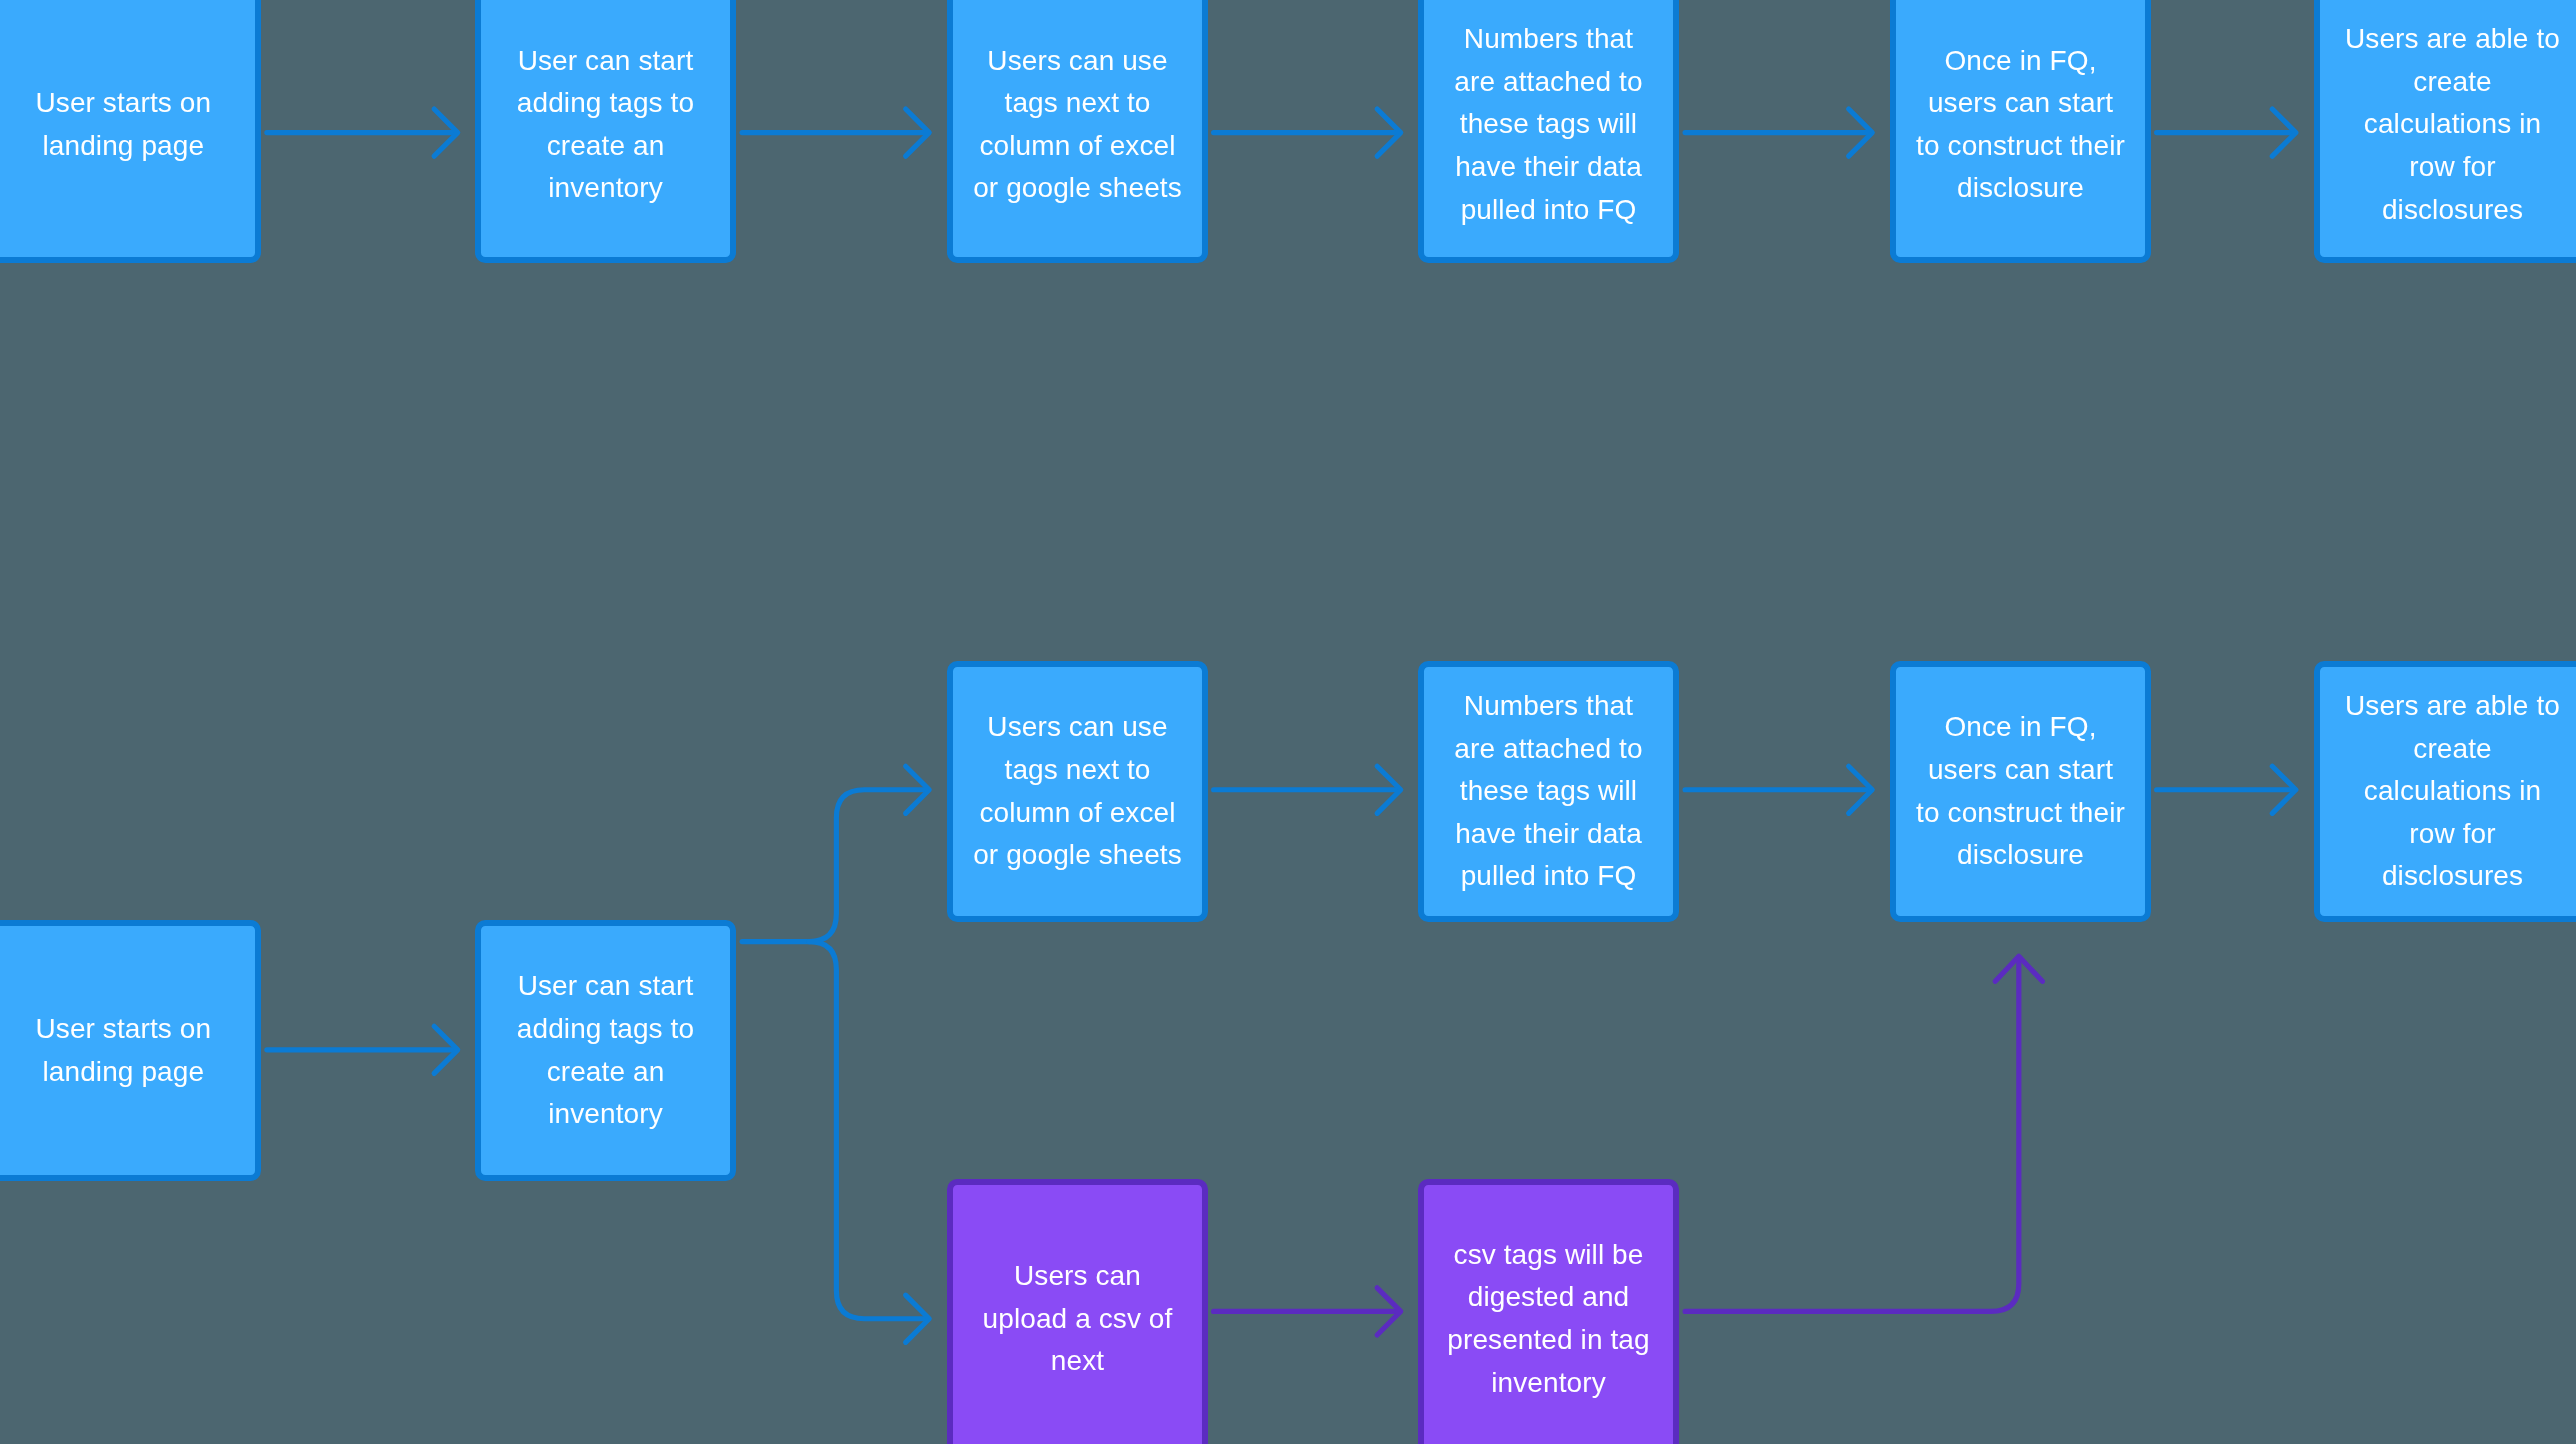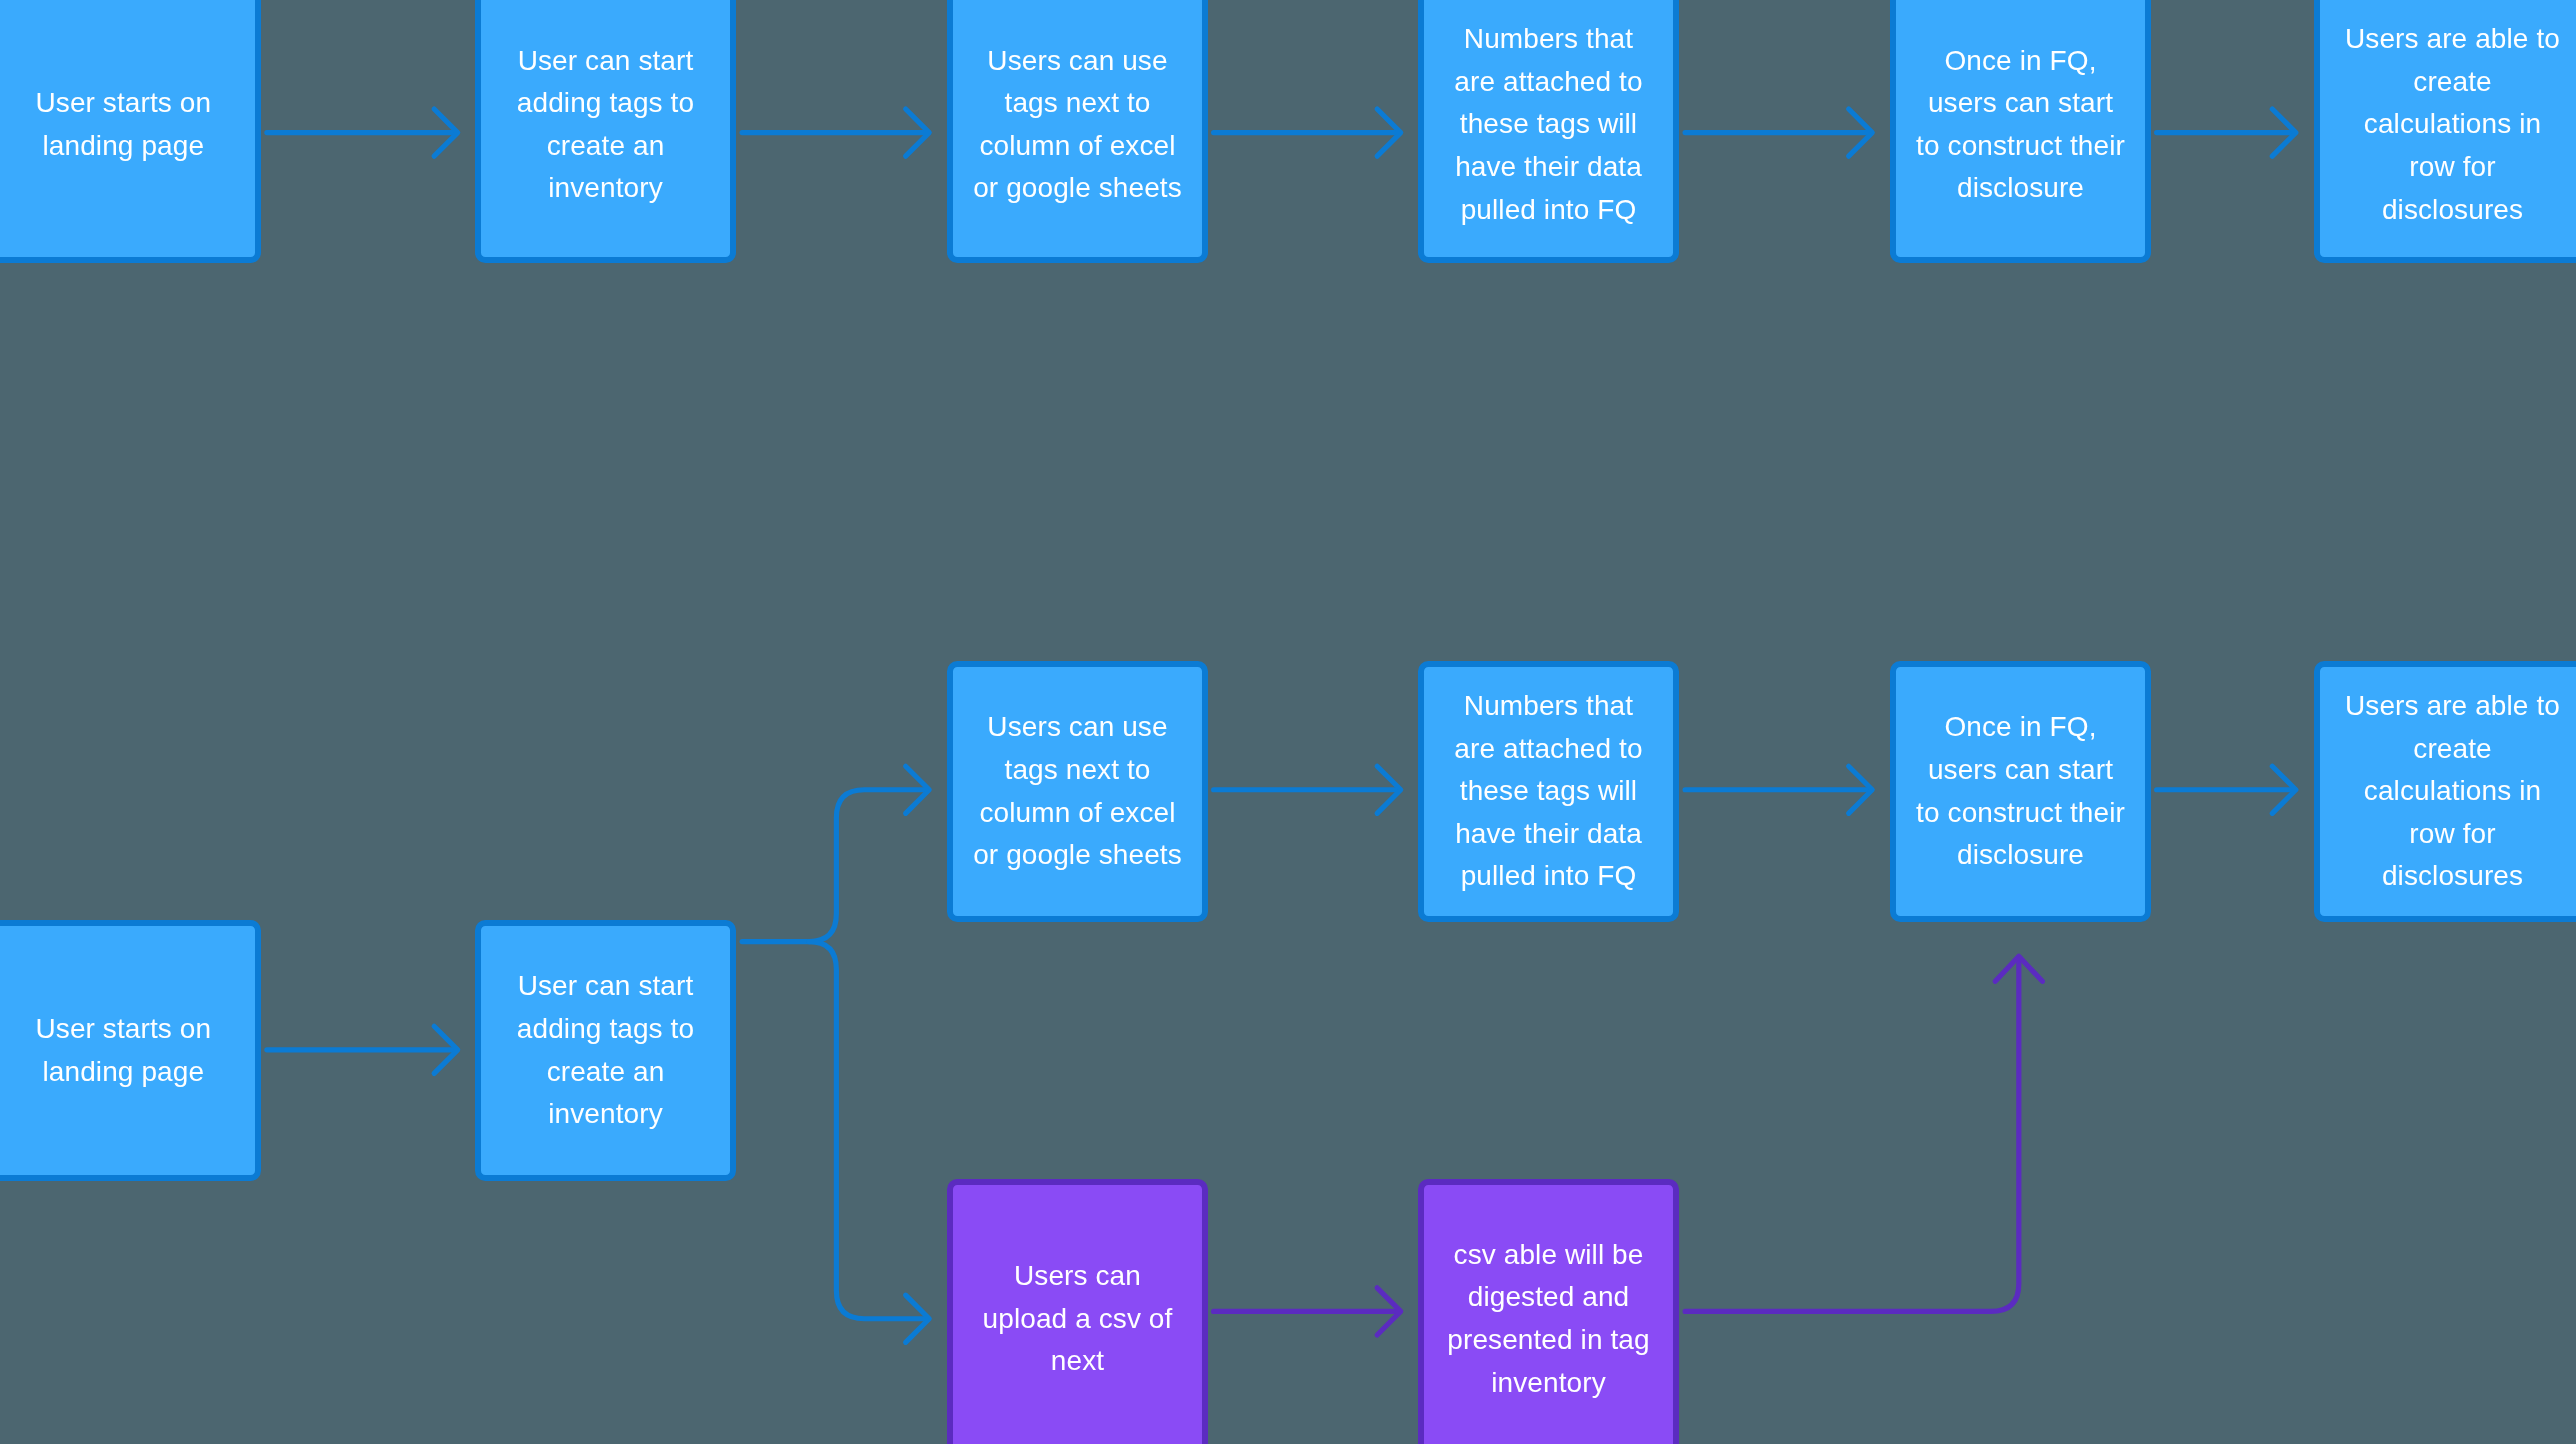--- a/index.html
+++ b/index.html
@@ -175,17 +175,17 @@
 
   <div class="node blue" style="left:2314px; top:661px; width:277px; height:261px;">
     <span class="label">Users are able to create calculations in row for disclosures</span>
   </div>
 
   <div class="node purple" style="left:947px; top:1179px; width:261px; height:280px;">
     <span class="label">Users can upload a csv of next</span>
   </div>
 
   <div class="node purple" style="left:1418px; top:1179px; width:261px; height:280px;">
-    <span class="label">csv able will be digested and presented in tag inventory</span>
+    <span class="label">csv tags will be digested and presented in tag inventory</span>
   </div>
 
 </div>
 
 
 </body></html>

